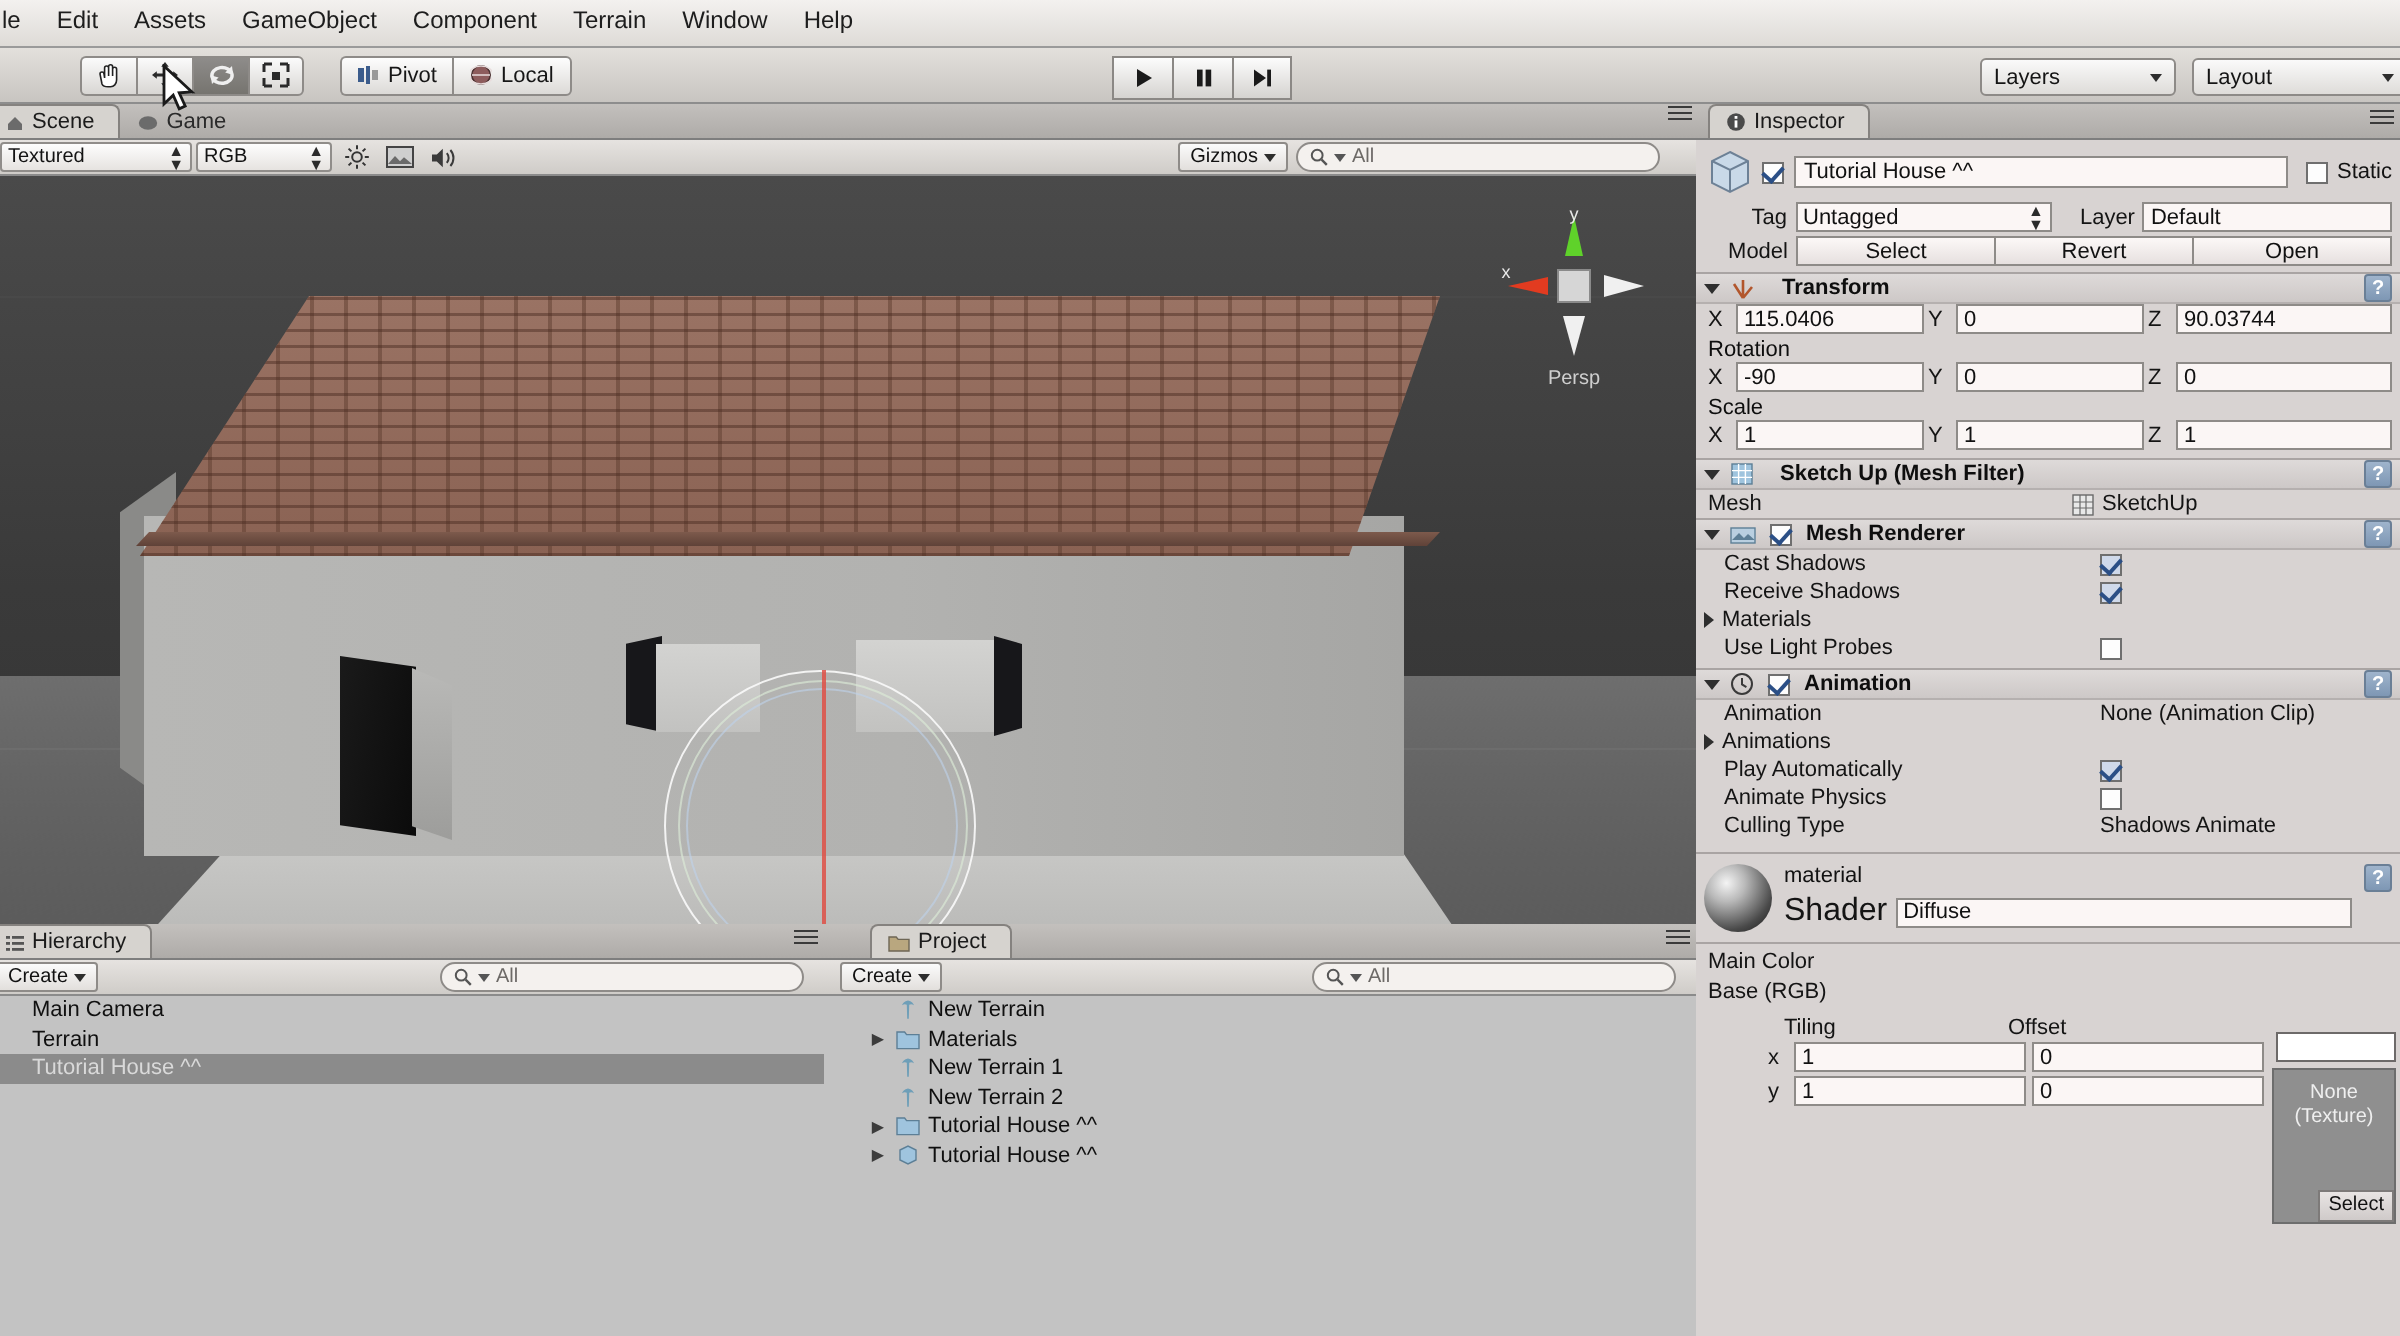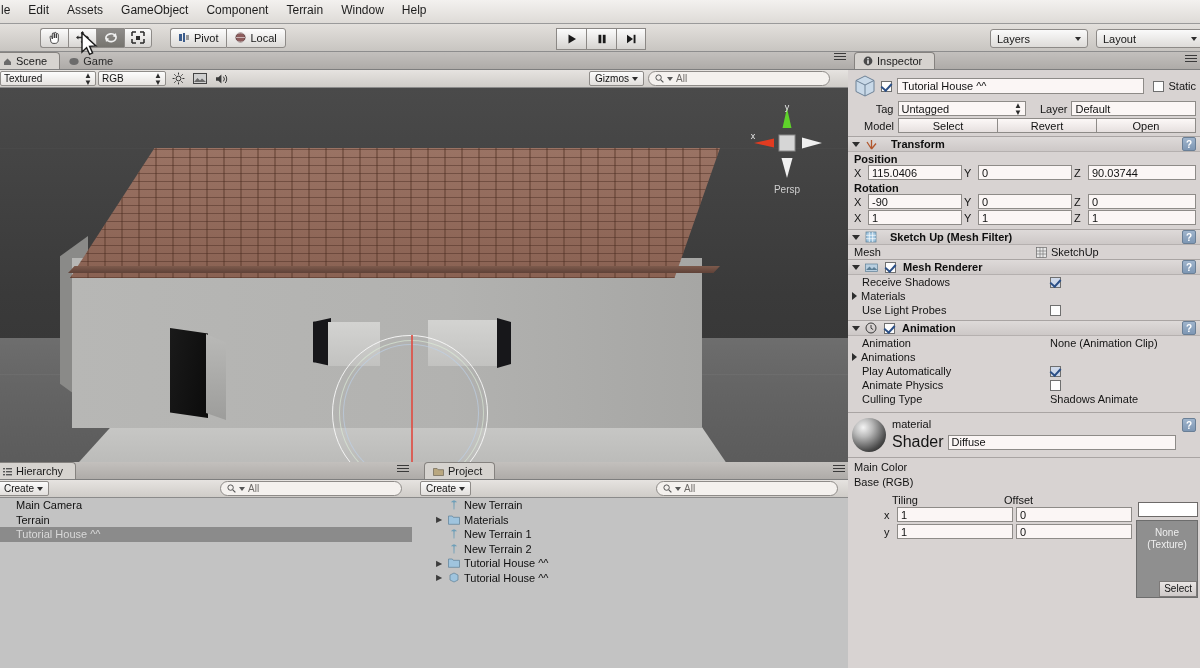--- a/index.html
+++ b/index.html
@@ -515,21 +515,21 @@
         <span>Terrain</span>
       </div>
       <div class="row selected">
         <span>Tutorial House ^^</span>
       </div>
     </div>
   </div>
 
   <div class="panel" id="project">
     <div class="tabstrip">
-      <div class="tab" style="margin-left:12px;">
+      <div class="tab" style="margin-left:23px;">
         <svg width="11" height="9" viewBox="0 0 11 9">
             <path d="M.5 1.5 h3.6 l1 1.2 h5.4 v5.8 H.5 z" fill="#b9a77f" stroke="#6e6655" stroke-width=".7"></path>
           </svg>
         <span>Project</span>
       </div>
       <div class="panelmenu">
           <span></span>
           <span></span>
           <span></span>
         </div>
@@ -652,52 +652,52 @@
 
       <div class="comp-header">
         <span class="foldout"></span>
         <svg width="13" height="13" viewBox="0 0 13 13">
           <path d="M6.5 11 L2 4 M6.5 11 L11 5.5 M6.5 11 v-9" stroke="#b2562c" stroke-width="1.3" fill="none"></path>
         </svg>
         <span class="comp-title">Transform</span>
         <span class="help-icon">?</span>
       </div>
 
-      <div class="sect-label">Position</div>
       <div class="vec3">
         <span class="ax">X</span>
         <div class="field">
             <span>115.0406</span>
           </div>
         <span class="ax">Y</span>
         <div class="field">
             <span>0</span>
           </div>
         <span class="ax">Z</span>
         <div class="field" style="width:108px;">
             <span>90.03744</span>
           </div>
       </div>
 
-      <div class="sect-label" style="font-weight:bold;">Rotation</div>
+      <div class="sect-label" style="font-weight:normal;">Rotation</div>
       <div class="vec3">
         <span class="ax">X</span>
         <div class="field">
             <span>-90</span>
           </div>
         <span class="ax">Y</span>
         <div class="field">
             <span>0</span>
           </div>
         <span class="ax">Z</span>
         <div class="field" style="width:108px;">
             <span>0</span>
           </div>
       </div>
 
+      <div class="sect-label" style="font-weight:normal;">Scale</div>
       <div class="vec3">
         <span class="ax">X</span>
         <div class="field">
             <span>1</span>
           </div>
         <span class="ax">Y</span>
         <div class="field">
             <span>1</span>
           </div>
         <span class="ax">Z</span>
@@ -726,20 +726,24 @@
 
       <div class="comp-header">
         <span class="foldout"></span>
         <svg width="13" height="11" viewBox="0 0 13 11">
             <rect x=".5" y="2" width="12" height="7.5" fill="#b9cfe0" stroke="#5d7f96" stroke-width=".7"></rect>
             <path d="M1 8 l3.5-3.5 2.5 2.5 2-2 3.4 3 z" fill="#5d7f96"></path>
           </svg>
         <span class="chk on" style="margin-left:2px;"></span>
         <span class="comp-title" style="margin-left:2px;">Mesh Renderer</span>
         <span class="help-icon">?</span>
+      </div>
+      <div class="prop-row">
+        <span class="pname">Cast Shadows</span>
+        <span class="chk on blue"></span>
       </div>
       <div class="prop-row">
         <span class="pname">Receive Shadows</span>
         <span class="chk on blue"></span>
       </div>
       <div class="prop-row" style="padding-left:4px;">
         <span class="foldout collapsed" style="margin-right:4px;"></span>
         <span class="pname">Materials</span>
       </div>
       <div class="prop-row">

